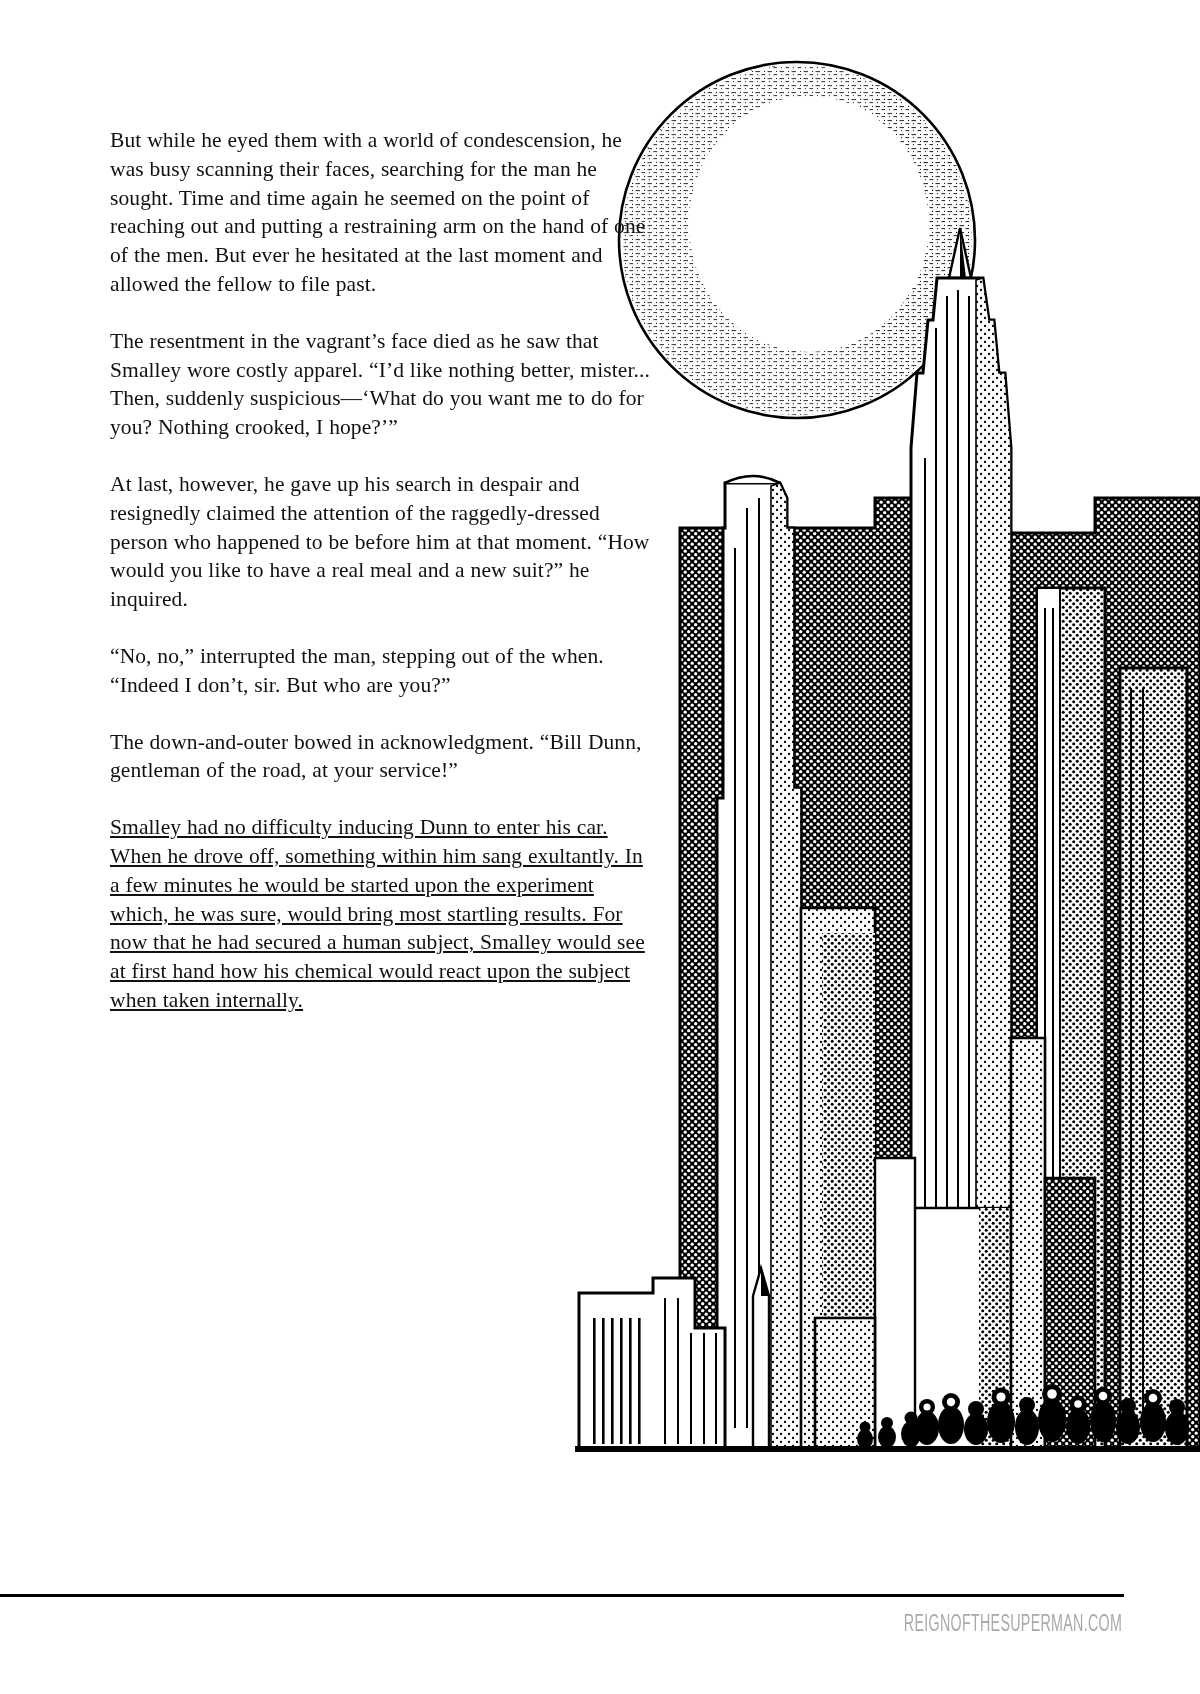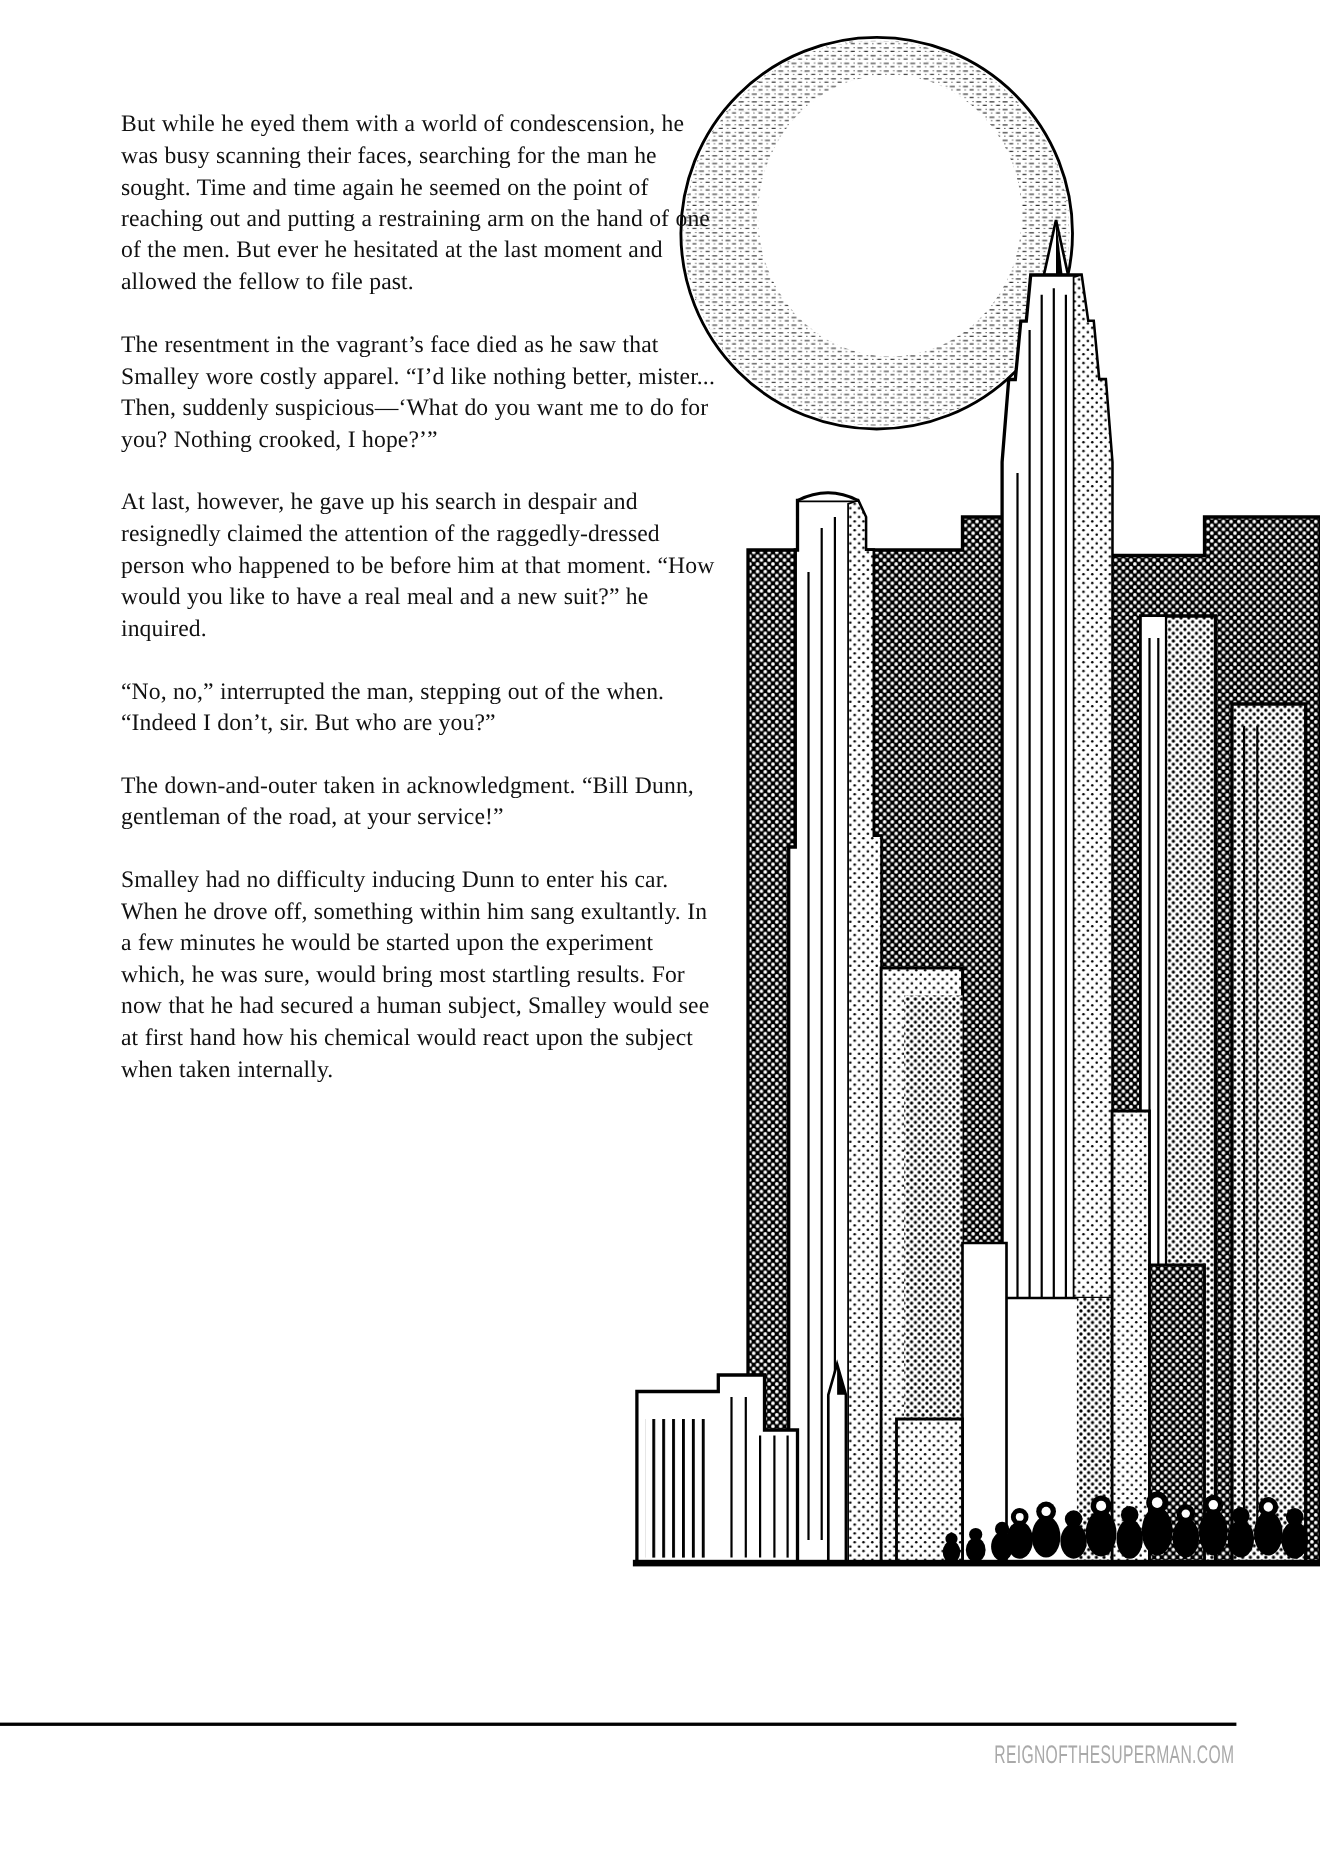--- a/index.html
+++ b/index.html
@@ -15,40 +15,41 @@
     font-family: "Liberation Serif", "DejaVu Serif", serif;
     color: #000000;
   }
 
   #page {
     position: absolute;
     inset: 0;
     width: 1200px;
     height: 1636px;
     background: #fff;
+    margin-top: 28px;
   }
 
   
   #story {
     position: absolute;
     left: 110px;
     top: 98px;
     width: 548px;
     z-index: 5;
   }
   .para {
     font-size: 21.5px;
     line-height: 28.8px;
     letter-spacing: 0.1px;
     margin: 0 0 28px 0;
     color: #111;
     text-align: left;
     word-spacing: 0.3px;
   }
-  .para:last-child { margin-bottom: 0; }
+  .para:last-child { margin-bottom: 0; text-decoration: underline; }
 
   
   #illustration {
     position: absolute;
     left: 575px;
     top: 0px;
     width: 625px;
     height: 1460px;
     z-index: 2;
     overflow: hidden;
@@ -279,20 +280,20 @@
 
       <rect x="0" y="1418" width="625" height="6" fill="#000"></rect>
     </svg>
   </div>
 
   <div id="story">
     <p class="para">But while he eyed them with a world of condescension, he was busy scanning their faces, searching for the man he sought. Time and time again he seemed on the point of reaching out and putting a restraining arm on the hand of one of the men. But ever he hesitated at the last moment and allowed the fellow to file past.</p>
     <p class="para">The resentment in the vagrant’s face died as he saw that Smalley wore costly apparel. “I’d like nothing better, mister... Then, suddenly suspicious—‘What do you want me to do for you? Nothing crooked, I hope?’”</p>
     <p class="para">At last, however, he gave up his search in despair and resignedly claimed the attention of the raggedly-dressed person who happened to be before him at that moment. “How would you like to have a real meal and a new suit?” he inquired.</p>
     <p class="para">“No, no,” interrupted the man, stepping out of the when. “Indeed I don’t, sir. But who are you?”</p>
-    <p class="para">The down-and-outer taken in acknowledgment. “Bill Dunn, gentleman of the road, at your service!”</p>
+    <p class="para">The down-and-outer bowed in acknowledgment. “Bill Dunn, gentleman of the road, at your service!”</p>
     <p class="para">Smalley had no difficulty inducing Dunn to enter his car. When he drove off, something within him sang exultantly. In a few minutes he would be started upon the experiment which, he was sure, would bring most startling results. For now that he had secured a human subject, Smalley would see at first hand how his chemical would react upon the subject when taken internally.</p>
   </div>
 
   <div id="footer-rule"></div>
   <div id="footer-credit">REIGNOFTHESUPERMAN.COM</div>
 
 </div>
 
 </body></html>

